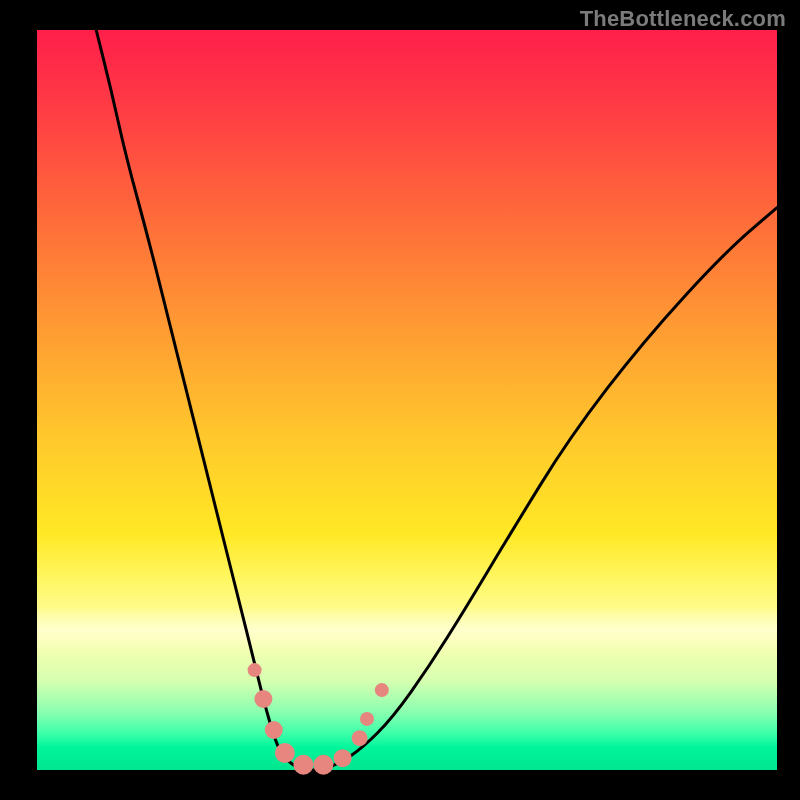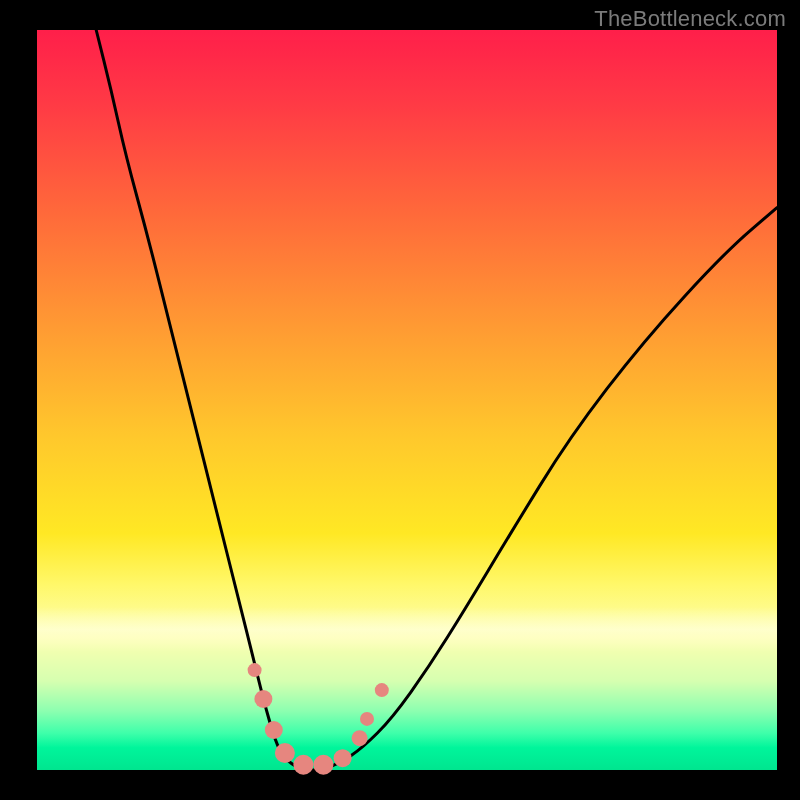--- a/index.html
+++ b/index.html
@@ -50,21 +50,21 @@
       rgba(255,255,180,0) 0%,
       rgba(255,255,210,0.85) 50%,
       rgba(255,255,180,0) 100%);
   }
   .watermark {
     position: absolute;
     top: 6px;
     right: 14px;
     color: #7b7b7b;
     font-size: 22px;
-    font-weight: 400;
+    font-weight: 700;
     letter-spacing: 0.2px;
     z-index: 5;
     margin-left: 29px;
   }
   svg.curve {
     position: absolute;
     left: 0;
     top: 0;
     width: 740px;
     height: 740px;

